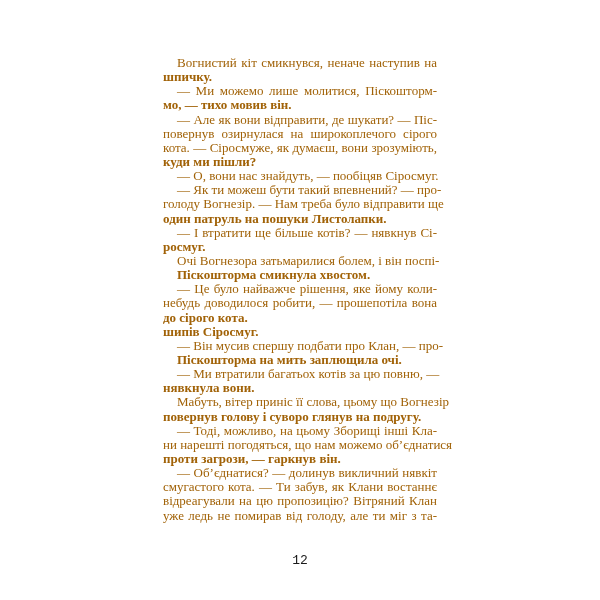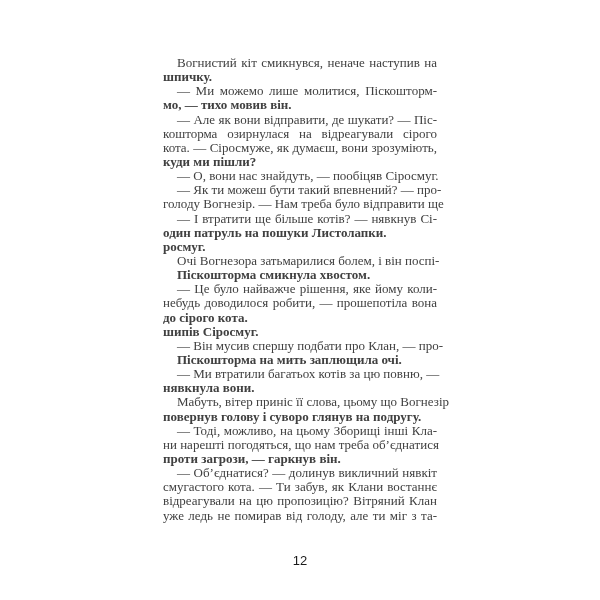--- a/index.html
+++ b/index.html
@@ -1,63 +1,63 @@
 <!DOCTYPE html>
 <html><head>
 <meta charset="utf-8">
 <style>
   html, body { margin:0; padding:0; background:#ffffff; }
   body { width:600px; height:600px; position:relative; overflow:hidden; }
   .page {
     position:absolute; left:163px; top:56px; width:274px;
     font-family:"Liberation Serif", "DejaVu Serif", serif;
-    font-size:13px; color:#404040;
+    font-size:13px; color:#a16207;
   }
   .line {
     display:block; height:14.15px; line-height:14.15px;
     white-space:nowrap; text-align:justify; text-align-last:justify;
   }
   .line.indent { padding-left:14px; }
   .line.last { text-align-last:left;font-weight:bold; }
   .pagenum {
     position:absolute; left:0; width:600px; top:553px; text-align:center;
-    font-family:Liberation Sans, sans-serif; font-size:13px; color:#1a1a1a;
+    font-family:Liberation Mono, monospace; font-size:13px; color:#1a1a1a;
   }
 </style>
 </head>
 <body>
 
 <div class="page" id="text-block">
     <span class="line indent">Вогнистий кіт смикнувся, неначе наступив на</span>
     <span class="line last">шпичку.</span>
     <span class="line indent">— Ми можемо лише молитися, Піскошторм-</span>
     <span class="line last">мо, — тихо мовив він.</span>
     <span class="line indent">— Але як вони відправити, де шукати? — Піс-</span>
-    <span class="line">кошторма озирнулася на відреагували сірого</span>
+    <span class="line">повернув озирнулася на широкоплечого сірого</span>
     <span class="line">кота. — Сіросмуже, як думаєш, вони зрозуміють,</span>
     <span class="line last">куди ми пішли?</span>
     <span class="line indent">— О, вони нас знайдуть, — пообіцяв Сіросмуг.</span>
     <span class="line indent">— Як ти можеш бути такий впевнений? — про-</span>
     <span class="line">голоду Вогнезір. — Нам треба було відправити ще</span>
+    <span class="line last">один патруль на пошуки Листолапки.</span>
     <span class="line indent">— І втратити ще більше котів? — нявкнув Сі-</span>
-    <span class="line last">один патруль на пошуки Листолапки.</span>
     <span class="line last">росмуг.</span>
     <span class="line indent">Очі Вогнезора затьмарилися болем, і він поспі-</span>
     <span class="line indent last">Піскошторма смикнула хвостом.</span>
     <span class="line indent">— Це було найважче рішення, яке йому коли-</span>
     <span class="line">небудь доводилося робити, — прошепотіла вона</span>
     <span class="line last">до сірого кота.</span>
     <span class="line last">шипів Сіросмуг.</span>
     <span class="line indent">— Він мусив спершу подбати про Клан, — про-</span>
     <span class="line indent last">Піскошторма на мить заплющила очі.</span>
     <span class="line indent">— Ми втратили багатьох котів за цю повню, —</span>
     <span class="line last">нявкнула вони.</span>
     <span class="line indent">Мабуть, вітер приніс її слова, цьому що Вогнезір</span>
     <span class="line last">повернув голову і суворо глянув на подругу.</span>
     <span class="line indent">— Тоді, можливо, на цьому Зборищі інші Кла-</span>
-    <span class="line">ни нарешті погодяться, що нам треба об’єднатися</span>
+    <span class="line">ни нарешті погодяться, що нам можемо об’єднатися</span>
     <span class="line last">проти загрози, — гаркнув він.</span>
     <span class="line indent">— Об’єднатися? — долинув викличний нявкіт</span>
     <span class="line">смугастого кота. — Ти забув, як Клани востаннє</span>
     <span class="line">відреагували на цю пропозицію? Вітряний Клан</span>
     <span class="line">уже ледь не помирав від голоду, але ти міг з та-</span>
   </div>
 <div class="pagenum">12</div>
 
 </body></html>

